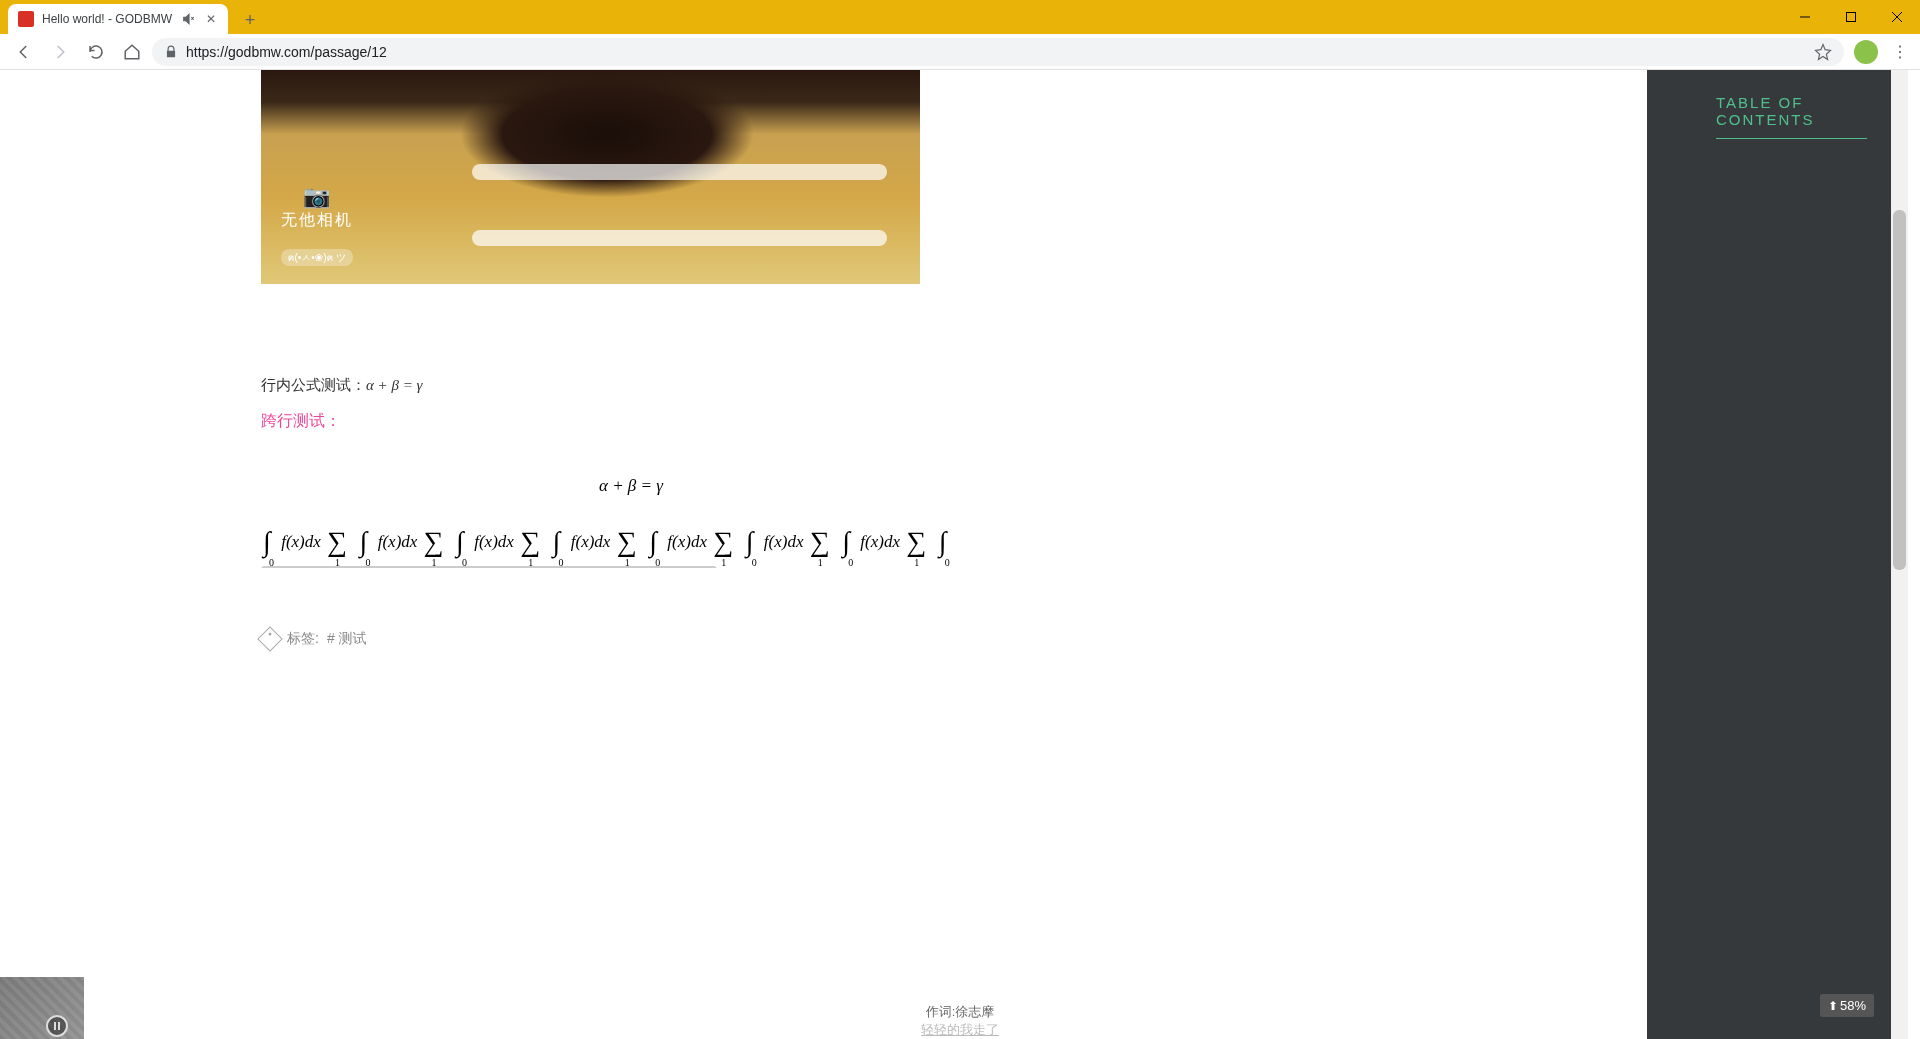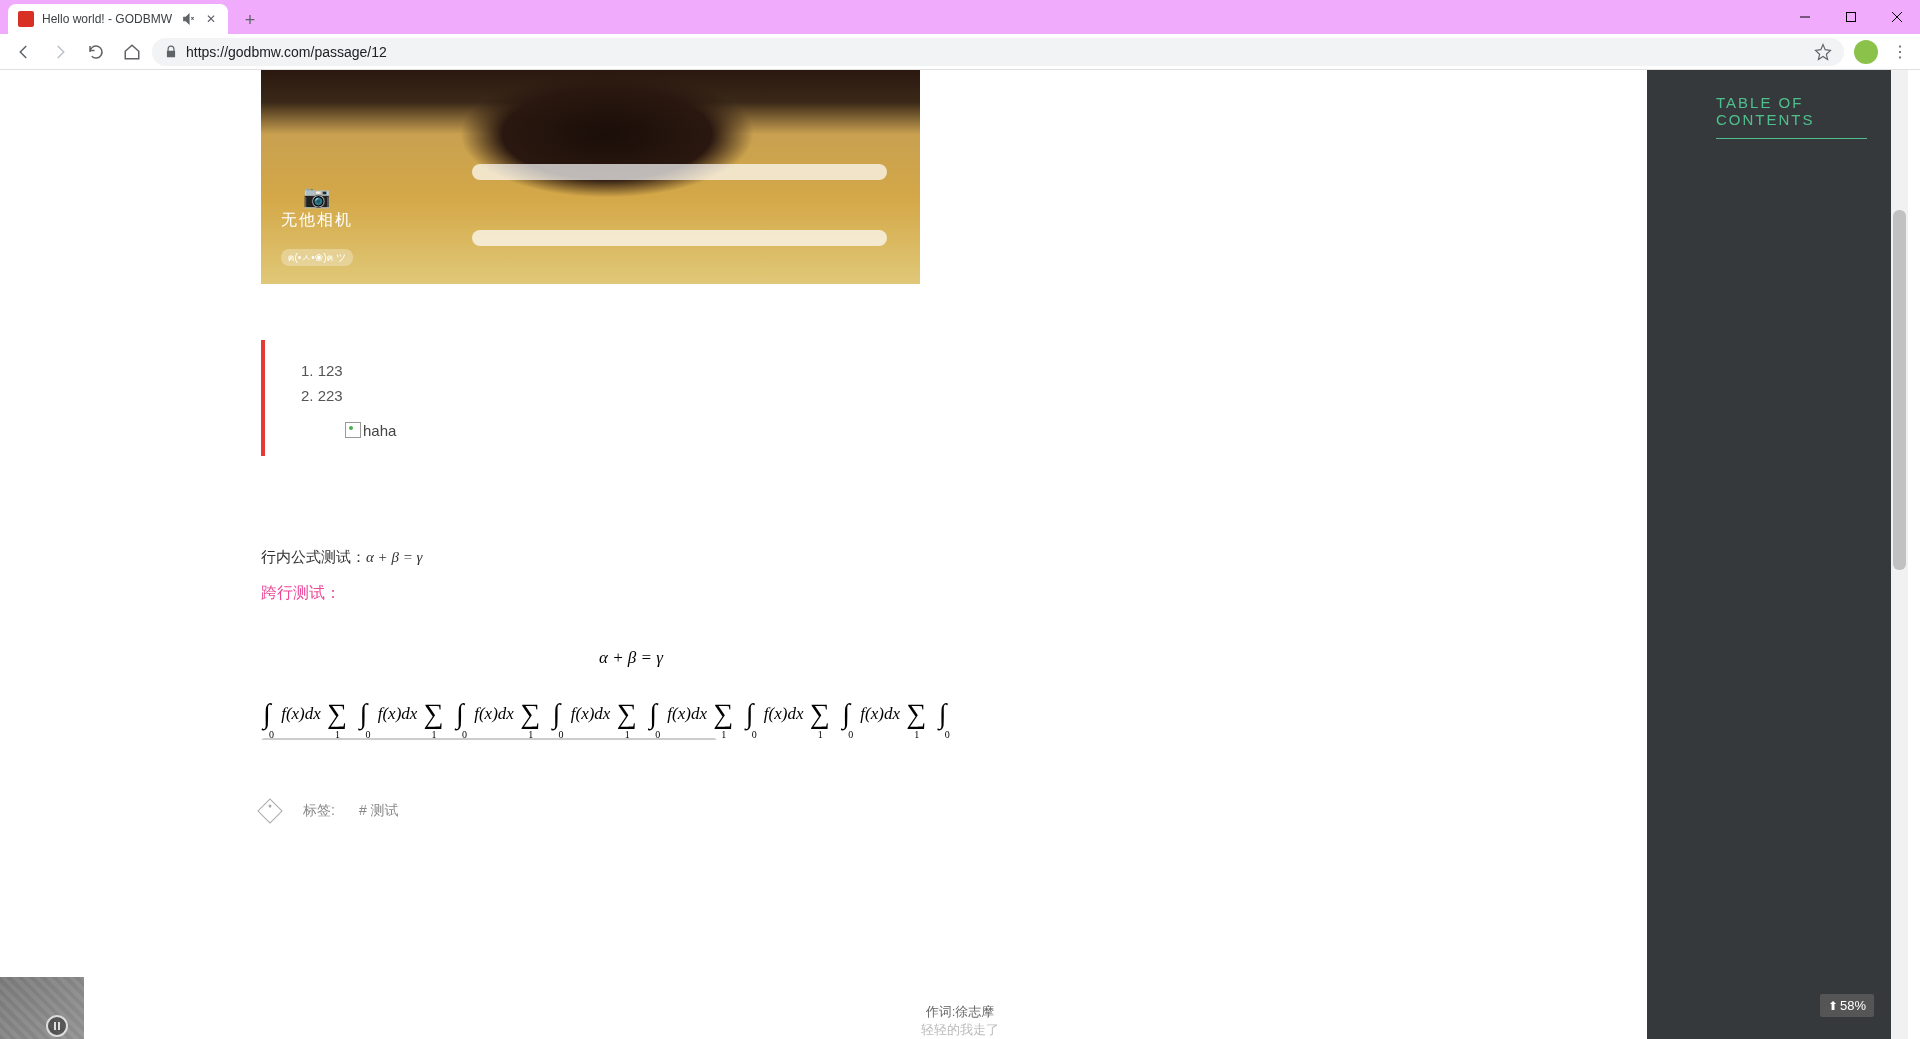--- a/index.html
+++ b/index.html
@@ -1,19 +1,19 @@
 <!DOCTYPE html>
 <html><head>
 <meta charset="utf-8">
 <style>
 * { margin: 0; padding: 0; box-sizing: border-box; }
 body { font-family: Arial, sans-serif; background: #fff; overflow: hidden; width: 1920px; height: 1039px; position: relative; }
 
 
-.titlebar { height: 34px; background: #f0abfc; display: flex; align-items: flex-end; }
+.titlebar { height: 34px; background: #eab308; display: flex; align-items: flex-end; }
 .tab { display: flex; align-items: center; background: #fff; height: 30px; border-radius: 8px 8px 0 0; margin-left: 8px; padding: 0 10px; gap: 8px; min-width: 220px; }
 .favicon { width: 16px; height: 16px; background: #d93025; border-radius: 2px; }
 .tab-title { font-size: 12px; color: #3c4043; flex: 1; white-space: nowrap; overflow: hidden; }
 .tab-icon { width: 14px; height: 14px; display: flex; align-items: center; justify-content: center; color: #5f6368; font-size: 12px; }
 .tab-close { cursor: pointer; }
 .new-tab { width: 28px; height: 28px; display: flex; align-items: center; justify-content: center; color: #5f6368; font-size: 18px; margin-left: 8px; }
 .window-controls { margin-left: auto; display: flex; }
 .win-btn { width: 46px; height: 34px; display: flex; align-items: center; justify-content: center; color: #000; }
 .win-btn svg { width: 12px; height: 12px; }
 
@@ -55,41 +55,41 @@
 
 .math-row { margin-top: 30px; overflow-x: hidden; white-space: nowrap; position: relative; }
 .math-row-inner { display: inline-block; font-family: 'Times New Roman', serif; font-size: 17px; padding-bottom: 10px; }
 .int-piece { display: inline-block; position: relative; margin: 0 2px; }
 .big-op { font-size: 28px; font-style: normal; vertical-align: middle; }
 .sup { font-size: 10px; position: absolute; top: -10px; }
 .sub { font-size: 10px; position: absolute; bottom: -10px; }
 .fx { font-style: italic; vertical-align: middle; }
 .hscroll { position: absolute; left: 0; bottom: -6px; width: 456px; height: 8px; background: #ccc; border-radius: 4px; }
 
-.tags-row { margin-top: 62px; display: flex; align-items: center; gap: 24px; font-size: 14px; color: #888; }
+.tags-row { margin-top: 62px; display: flex; align-items: center; gap: 8px; font-size: 14px; color: #888; }
 .tag-icon { width: 18px; height: 18px; border: 1px solid #aaa; transform: rotate(45deg); position: relative; }
 .tag-icon::after { content: ""; position: absolute; width: 3px; height: 3px; background: #aaa; border-radius: 50%; top: 3px; left: 3px; }
 
 
 .toc { position: absolute; right: 29px; top: 0; width: 244px; bottom: 0; background: #36393b; padding: 24px; }
 .toc-title { color: #4fc08d; font-size: 15px; letter-spacing: 2px; border-bottom: 1px solid #4fc08d; padding-bottom: 10px; display: inline-block; margin-left: 45px; }
 
 
 .page-scrollbar { position: absolute; right: 12px; top: 0; width: 17px; bottom: 0; background: #f1f1f1; }
 .page-thumb { position: absolute; left: 2px; right: 2px; top: 140px; height: 360px; background: #c1c1c1; border-radius: 6px; }
 
 
 .media-thumb { position: absolute; left: 0; bottom: 0; width: 84px; height: 62px; background: linear-gradient(135deg, #808080, #a0a0a0); display: flex; align-items: flex-end; justify-content: flex-end; overflow: hidden; }
 .media-thumb::before { content: ""; position: absolute; inset: 0; background: repeating-linear-gradient(45deg, #666, #666 4px, #888 4px, #888 8px); opacity: .3; }
 .pause-circle { position: absolute; bottom: 2px; right: 16px; width: 22px; height: 22px; border: 2px solid #ddd; border-radius: 50%; display: flex; align-items: center; justify-content: center; gap: 2px; background: rgba(0,0,0,.4); }
 .pause-circle span { width: 2px; height: 8px; background: #ddd; }
 
 .lyrics { position: absolute; bottom: 0; left: 50%; transform: translateX(-50%); text-align: center; font-size: 13px; }
 .lyric1 { color: #666; }
-.lyric2 { color: #bbb; }
+.lyric2 { color: #bbb; text-decoration: underline; }
 
 .scroll-top { position: absolute; right: 46px; bottom: 22px; background: #555; color: #fff; padding: 4px 8px; font-size: 13px; display: flex; align-items: center; gap: 2px; border-radius: 2px; }
 .scroll-top .arrow { font-size: 12px; }
 </style>
 </head>
 <body>
 
 <div class="titlebar">
   <div class="tab">
     <div class="favicon"></div>
@@ -163,30 +163,20 @@
       <div class="hero-img">
         <div class="stripe" style="top:94px"></div>
         <div class="stripe" style="top:160px"></div>
         <div class="watermark">
           <div class="cam-icon">📷</div>
           <div class="wm-text">无他相机</div>
           <div class="wm-sub">ฅ(•ㅅ•❀)ฅ ツ</div>
         </div>
       </div>
 
-      <div class="quote">
-        <ol>
-          <li>123</li>
-          <li>223</li>
-        </ol>
-        <div class="broken-img">
-          <div class="broken-box"></div>
-          <span>haha</span>
-        </div>
-      </div>
 
       <div class="inline-math">
         <span>行内公式测试：</span><span class="math">α + β = γ</span>
       </div>
 
       <div class="block-label">跨行测试：</div>
 
       <div class="eq-center math">α + β = γ</div>
 
       <div class="math-row">

